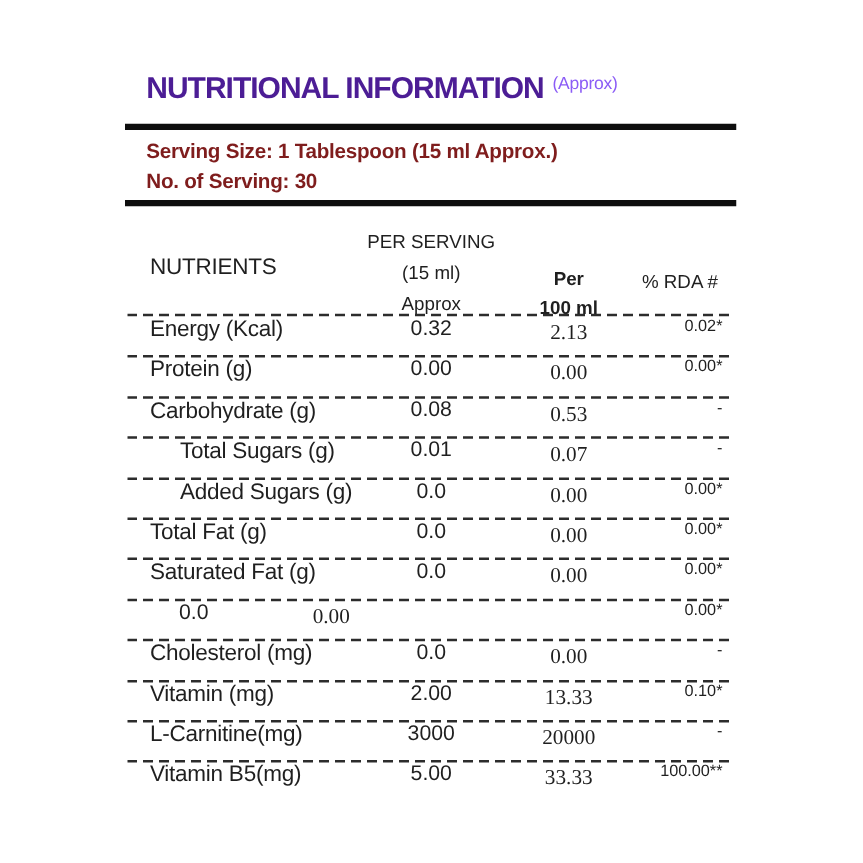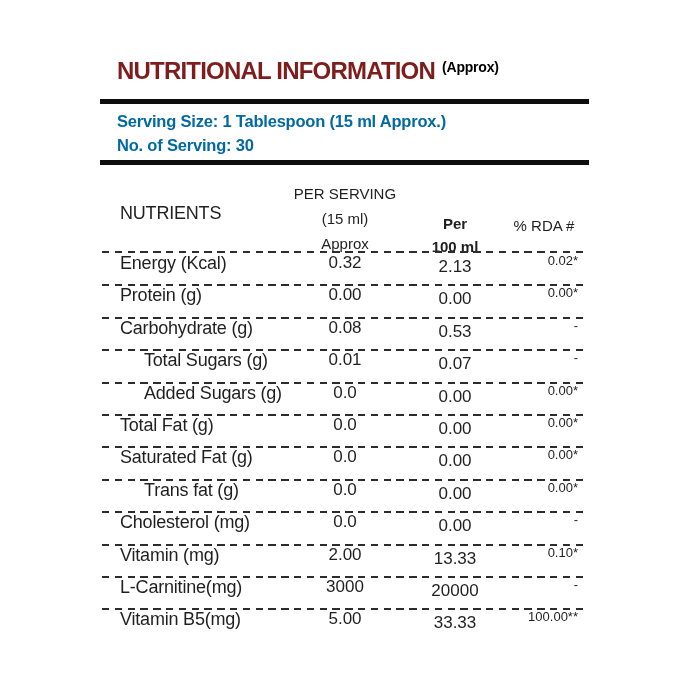--- a/index.html
+++ b/index.html
@@ -27,30 +27,30 @@
     position: absolute;
     top: 56px;
     left: 17px;
     white-space: nowrap;
     line-height: 30px;
   }
   .title-main {
     font-size: 24px;
     font-weight: 700;
     letter-spacing: -0.8px;
-    color: #7f1d1d;
+    color: #4c1d95;
   }
   .title-approx {
     font-size: 14px;
-    font-weight: 700;
+    font-weight: 400;
     letter-spacing: -0.2px;
     position: relative;
     top: -7px;
     margin-left: 7px;
-    color: #000000;
+    color: #8b5cf6;
     text-align: right;
   }
   
   .rule {
     position: absolute;
     left: 0;
     width: 489px;
     height: 5px;
     background: #0e0e0e;
   }
@@ -58,21 +58,21 @@
   .rule-mid { top: 160px; }
   
   .serving-block {
     position: absolute;
     top: 109px;
     left: 17px;
     font-size: 16.5px;
     font-weight: 700;
     letter-spacing: -0.2px;
     line-height: 24px;
-    color: #0369a1;
+    color: #7f1d1d;
     white-space: nowrap;
   }
   
   .thead {
     position: absolute;
     top: 165px;
     left: 0;
     width: 489px;
     height: 88px;
   }
@@ -155,20 +155,21 @@
   .c-serving {
     width: 110px;
     text-align: center;
     font-size: 17px;
   }
   .c-per100 {
     width: 110px;
     text-align: center;
     font-size: 17px;
     transform: translateY(3.5px);
+    font-family: Liberation Serif, serif;
   }
   .c-rda {
     flex: 1;
     text-align: right;
     padding-right: 11px;
     font-size: 13px;
   }
 </style>
 </head>
 <body>
@@ -247,21 +248,20 @@
     </div>
 
     <div class="trow">
       <div class="c-label">Saturated Fat (g)</div>
       <div class="c-serving">0.0</div>
       <div class="c-per100">0.00</div>
       <div class="c-rda">0.00*</div>
     </div>
 
     <div class="trow indent">
-      <div class="c-label">Trans fat (g)</div>
       <div class="c-serving">0.0</div>
       <div class="c-per100">0.00</div>
       <div class="c-rda">0.00*</div>
     </div>
 
     <div class="trow">
       <div class="c-label">Cholesterol (mg)</div>
       <div class="c-serving">0.0</div>
       <div class="c-per100">0.00</div>
       <div class="c-rda">-</div>

